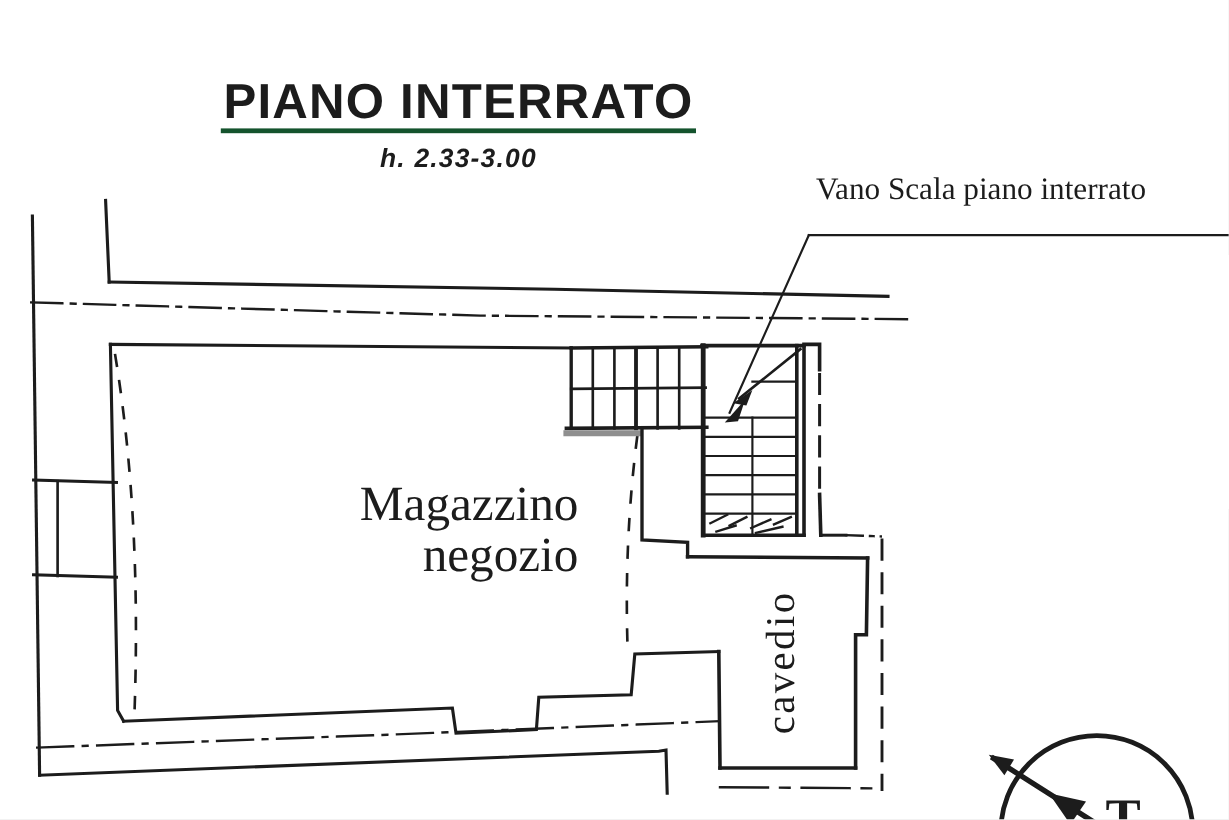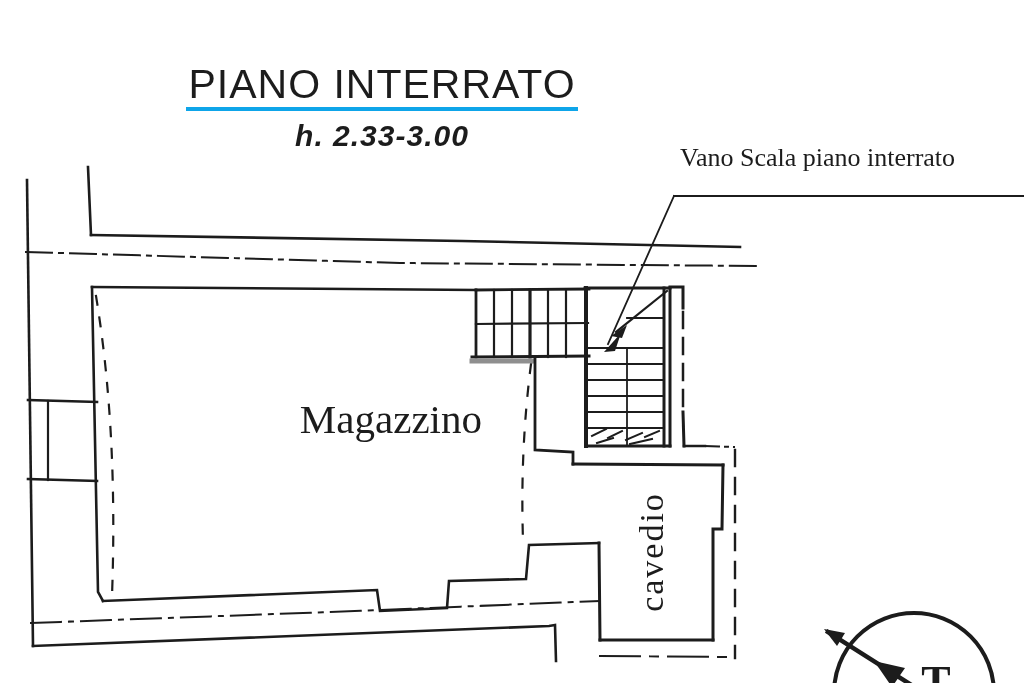--- a/index.html
+++ b/index.html
@@ -6,26 +6,26 @@
   .page{
     position:relative;width:1024px;height:683px;margin:0 auto;
     background:#ffffff;overflow:hidden;
     font-family:"Liberation Serif", serif;color:#1c1c1c;
   }
   .plan-svg{position:absolute;left:0;top:0;}
   .title-wrap{position:absolute;left:132px;top:64px;width:500px;text-align:center;}
   .title{
     display:inline-block;
     font-family:"Liberation Sans", sans-serif;
-    font-weight:normal;font-size:41px;line-height:40px;letter-spacing:1px;
-    border-bottom:4px solid #0ea5e9;padding:0 2px 3px 2px;
+    font-weight:bold;font-size:41px;line-height:40px;letter-spacing:1px;
+    border-bottom:4px solid #14532d;padding:0 2px 3px 2px;
   }
   .subtitle{
     font-family:"Liberation Sans", sans-serif;
-    font-style:italic;font-weight:600;font-size:30px;margin-top:8px;letter-spacing:1px;
+    font-style:italic;font-weight:600;font-size:22px;margin-top:8px;letter-spacing:1px;
   }
   .annotation{
     position:absolute;left:666px;top:128px;width:356px;
     font-size:26px;line-height:32px;white-space:nowrap;
   }
   .annotation .ann-line1{margin-left:14px;margin-top:14px;}
   .room-label.magazzino{
     position:absolute;left:162px;top:398px;width:320px;text-align:right;
     font-size:41px;line-height:43px;
   }
@@ -149,17 +149,18 @@
     <br>
     <div class="subtitle">h. 2.33-3.00</div>
   </div>
 
   <div class="annotation">
     <div class="ann-line1">Vano Scala piano interrato</div>
   </div>
 
   <div class="room-label magazzino">
     <div>Magazzino</div>
+    <div>negozio</div>
   </div>
 
   <div class="room-label cavedio">cavedio</div>
 
 </div>
 
 </body></html>

